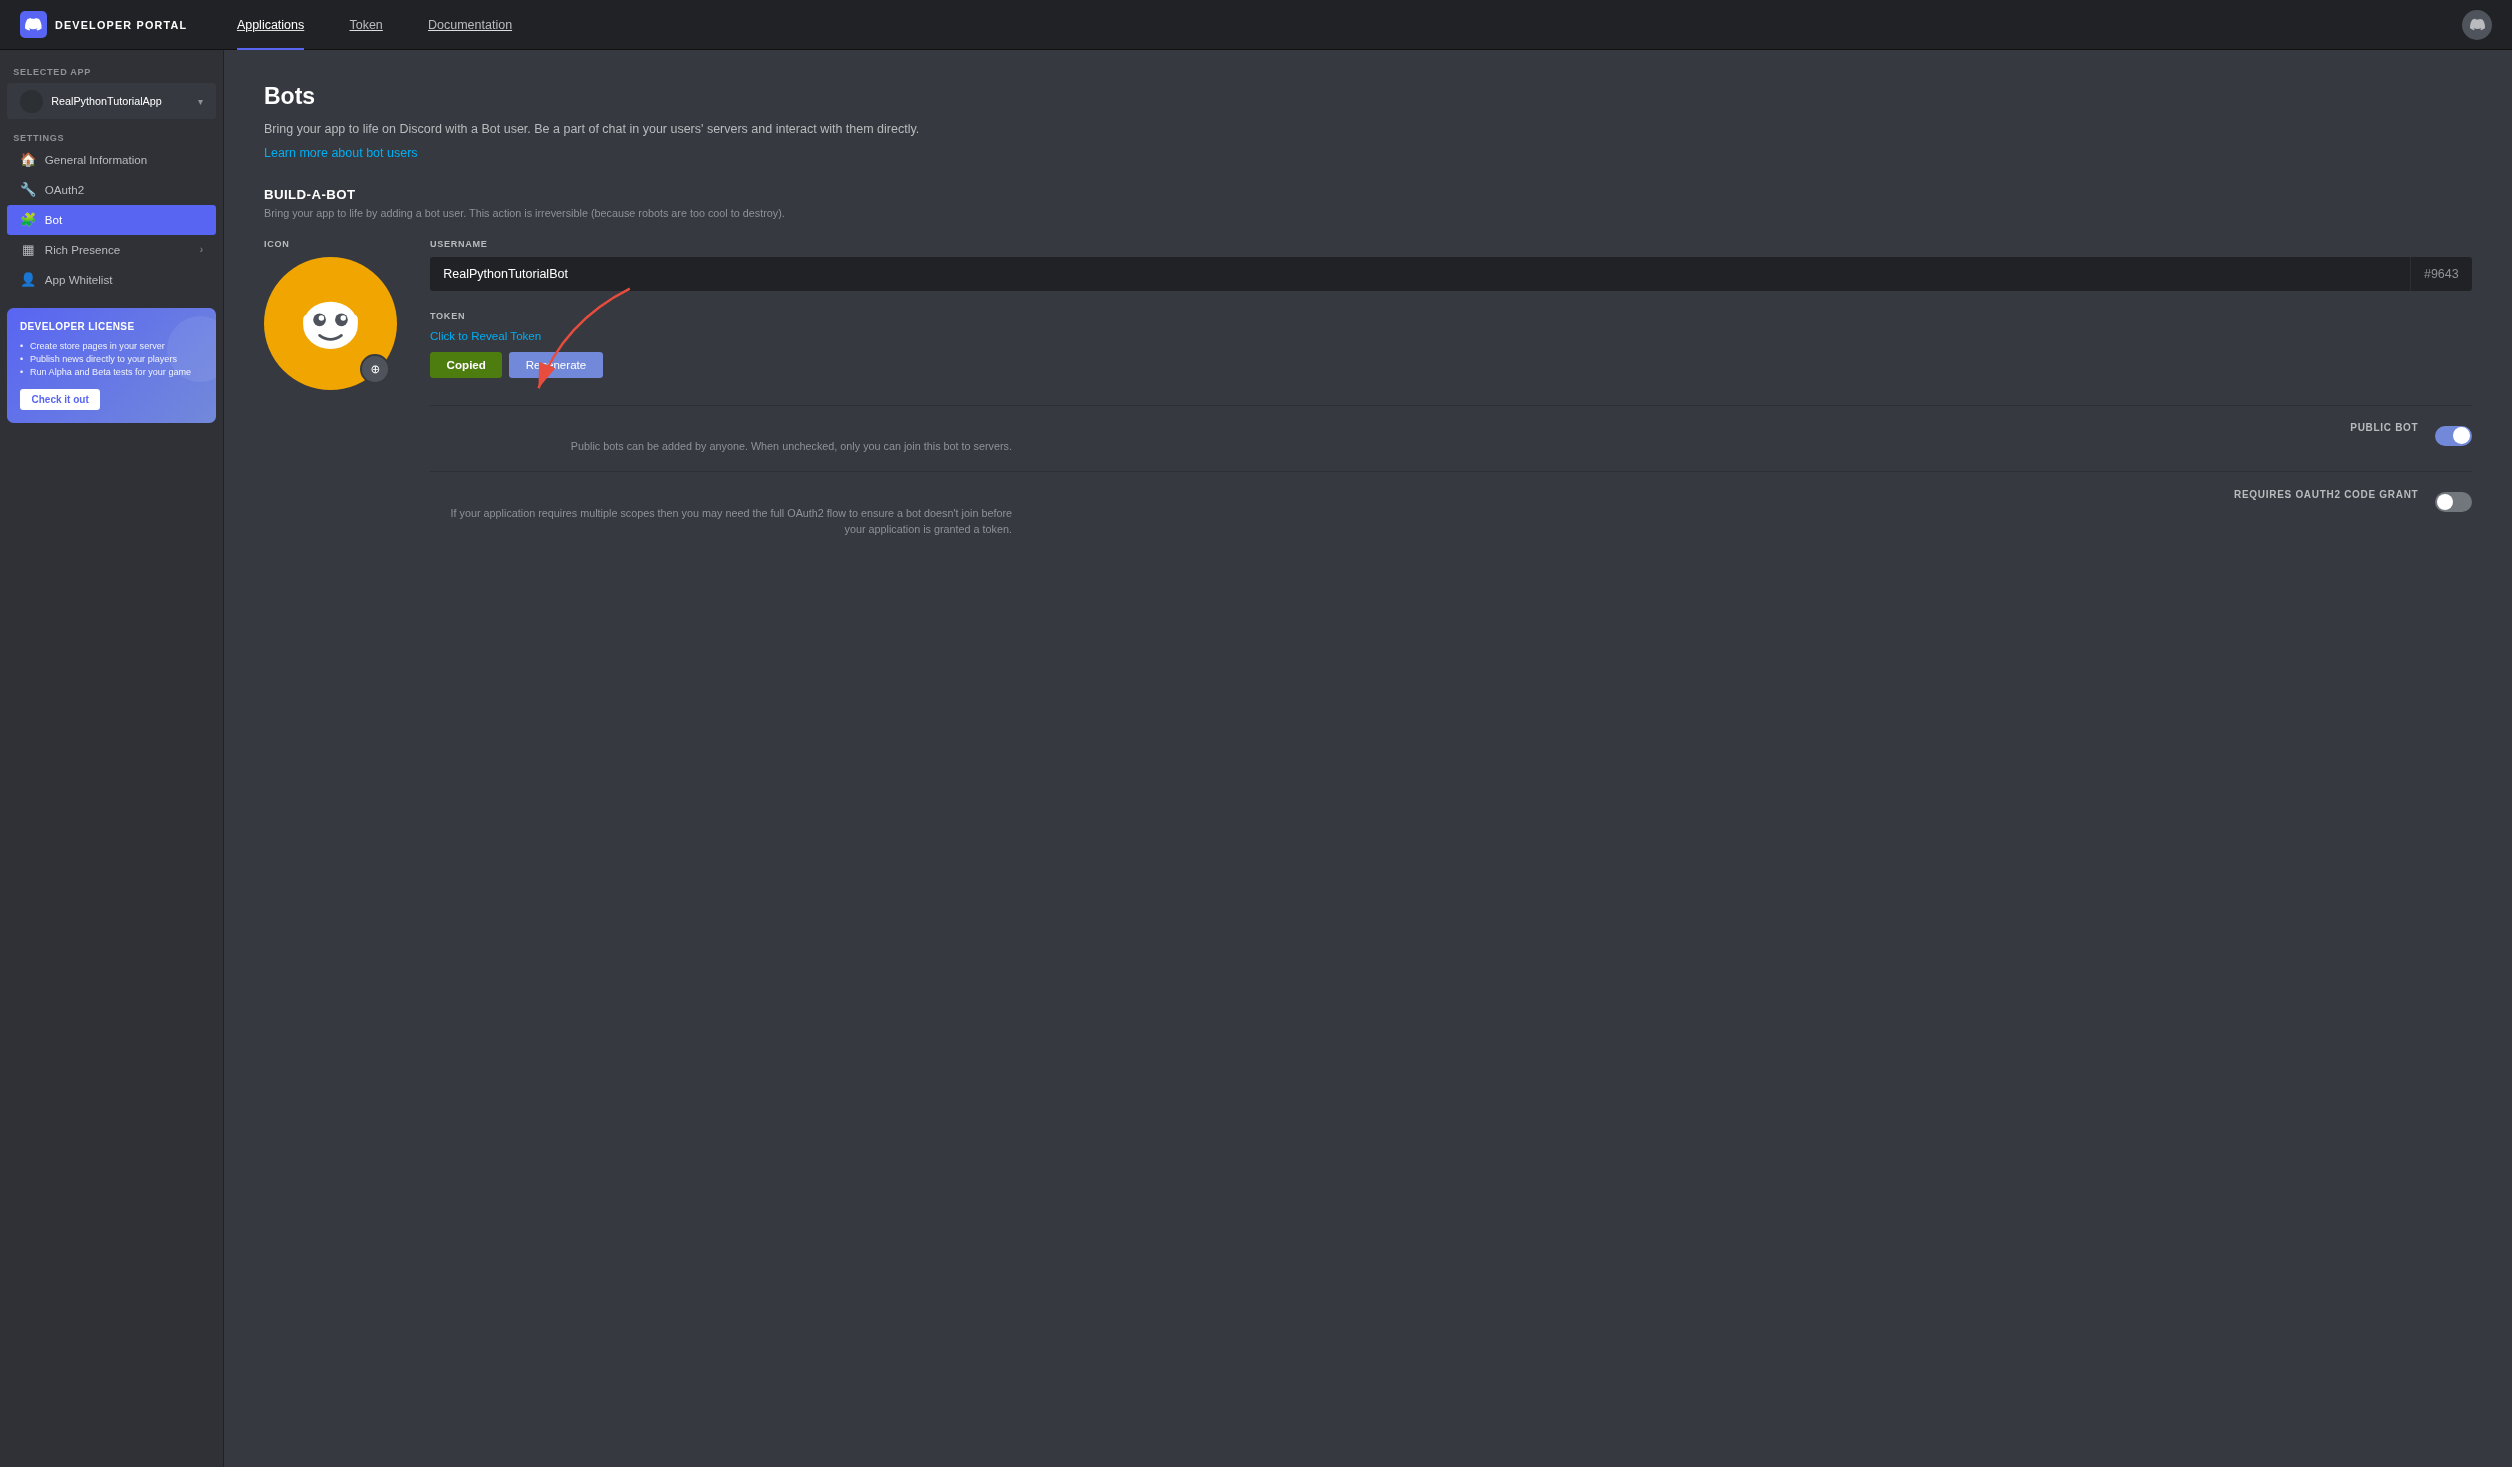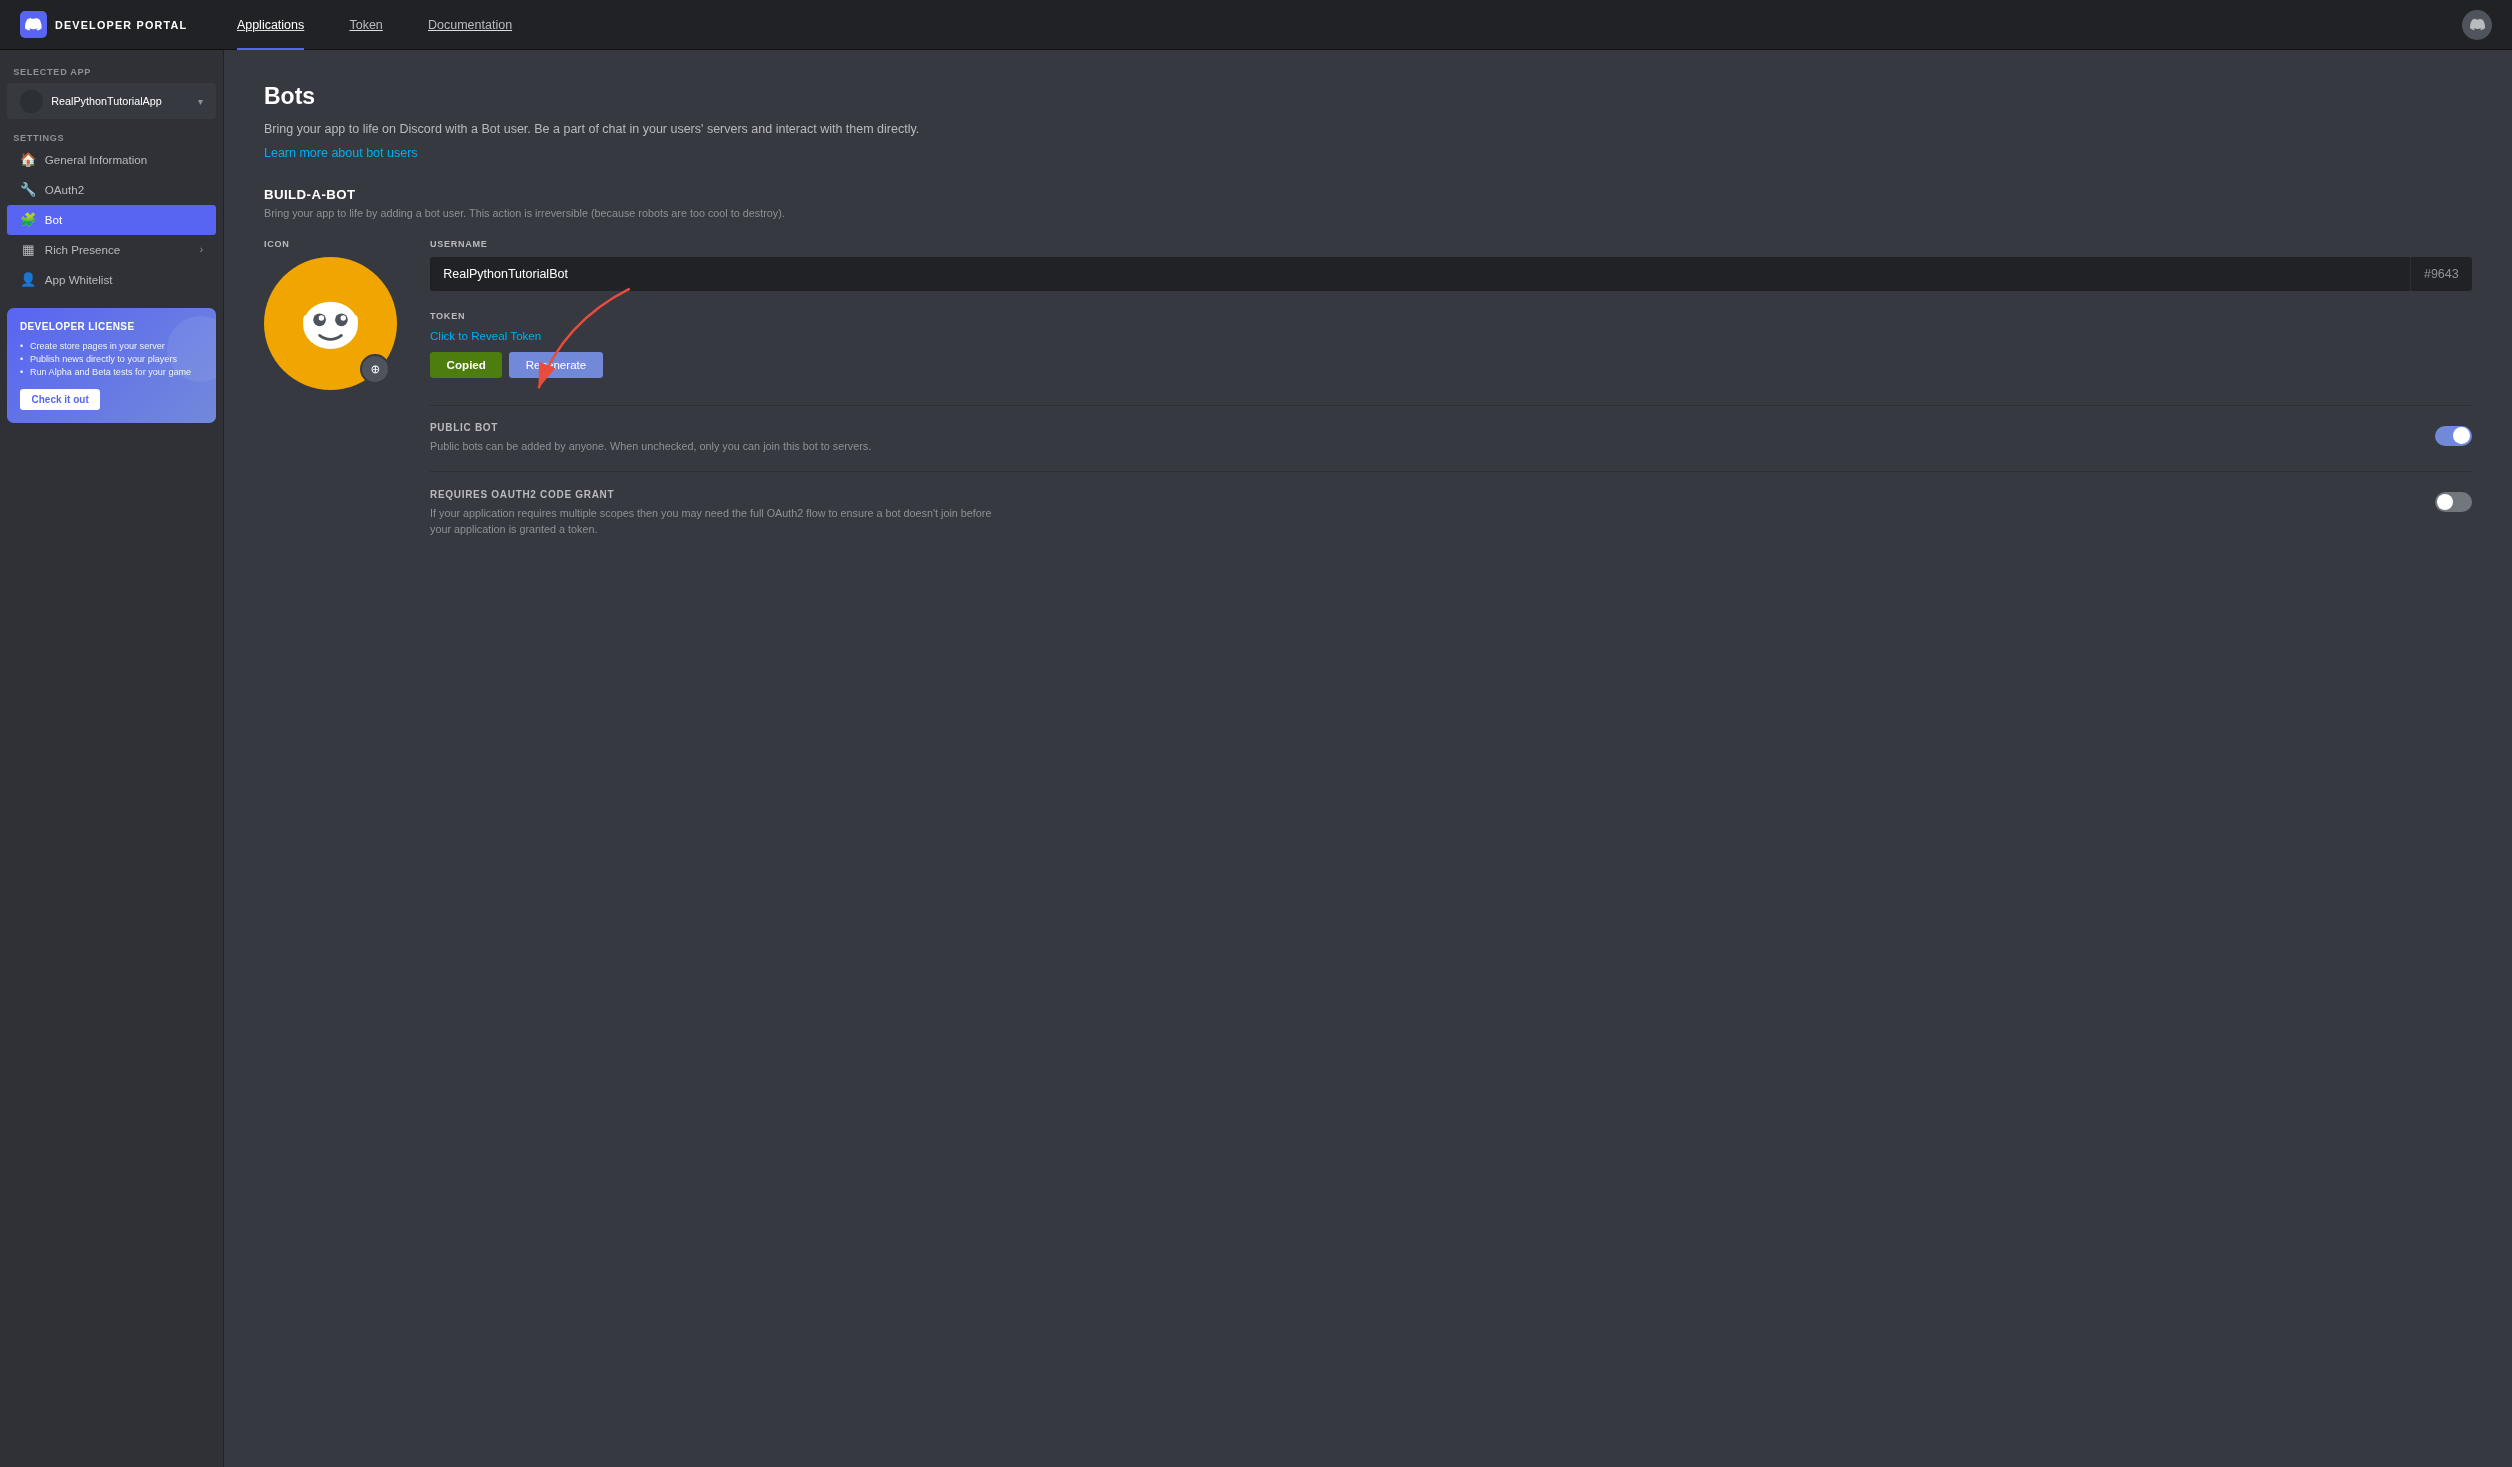--- a/index.html
+++ b/index.html
@@ -396,21 +396,21 @@
     .toggle-section {
       padding: 16.6px 0;
       border-top: 0.8px solid #2c2f33;
     }
     .toggle-row {
       display: flex;
       align-items: flex-start;
       justify-content: space-between;
       gap: 16.6px;
     }
-    .toggle-info { flex: 1; }
+    .toggle-info { flex: 1; text-align: right; }
     .toggle-title {
       font-size: 10px;
       font-weight: 700;
       color: #b9bbbe;
       text-transform: uppercase;
       letter-spacing: 0.7px;
       margin-bottom: 5px;
     }
     .toggle-desc {
       font-size: 10.8px;

